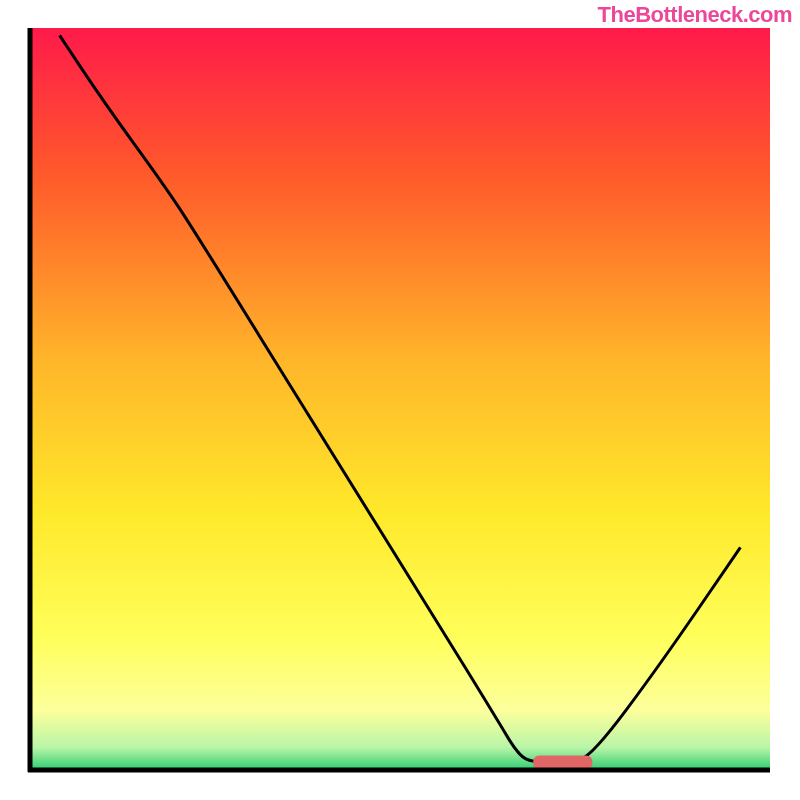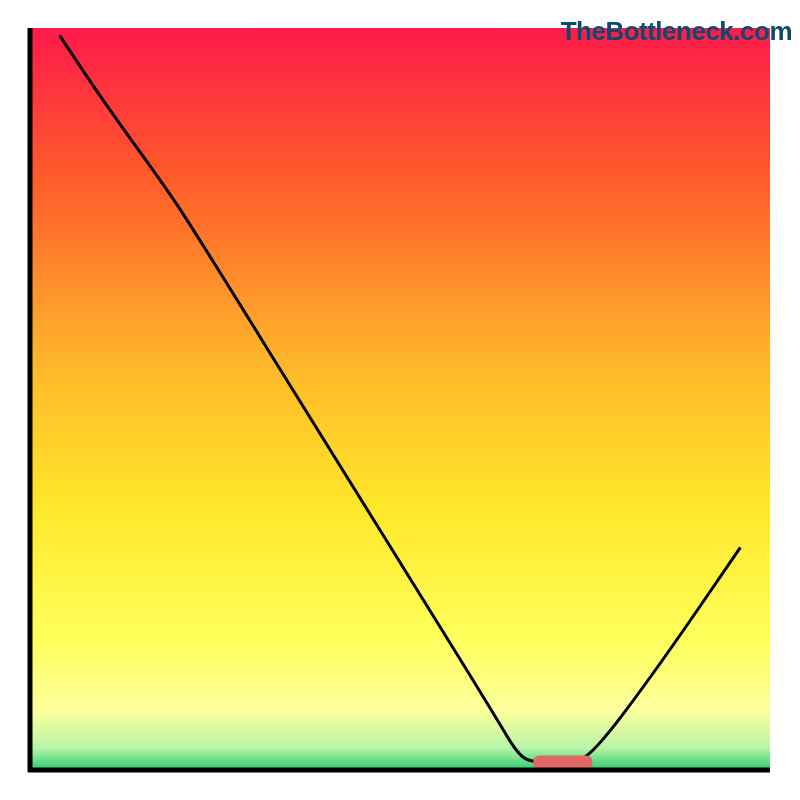--- a/index.html
+++ b/index.html
@@ -11,25 +11,25 @@
     font-family: Arial, Helvetica, sans-serif;
     background: #ffffff;
   }
   .chart-container {
     position: relative;
     width: 800px;
     height: 800px;
   }
   .watermark {
     position: absolute;
-    top: 16px;
+    top: 2px;
     right: 8px;
-    font-size: 26px;
+    font-size: 22px;
     font-weight: bold;
-    color: #0c4a6e;
+    color: #ec4899;
     z-index: 10;
     letter-spacing: -0.5px;
   }
   svg.chart {
     position: absolute;
     top: 0;
     left: 0;
   }
 </style>
 </head>

